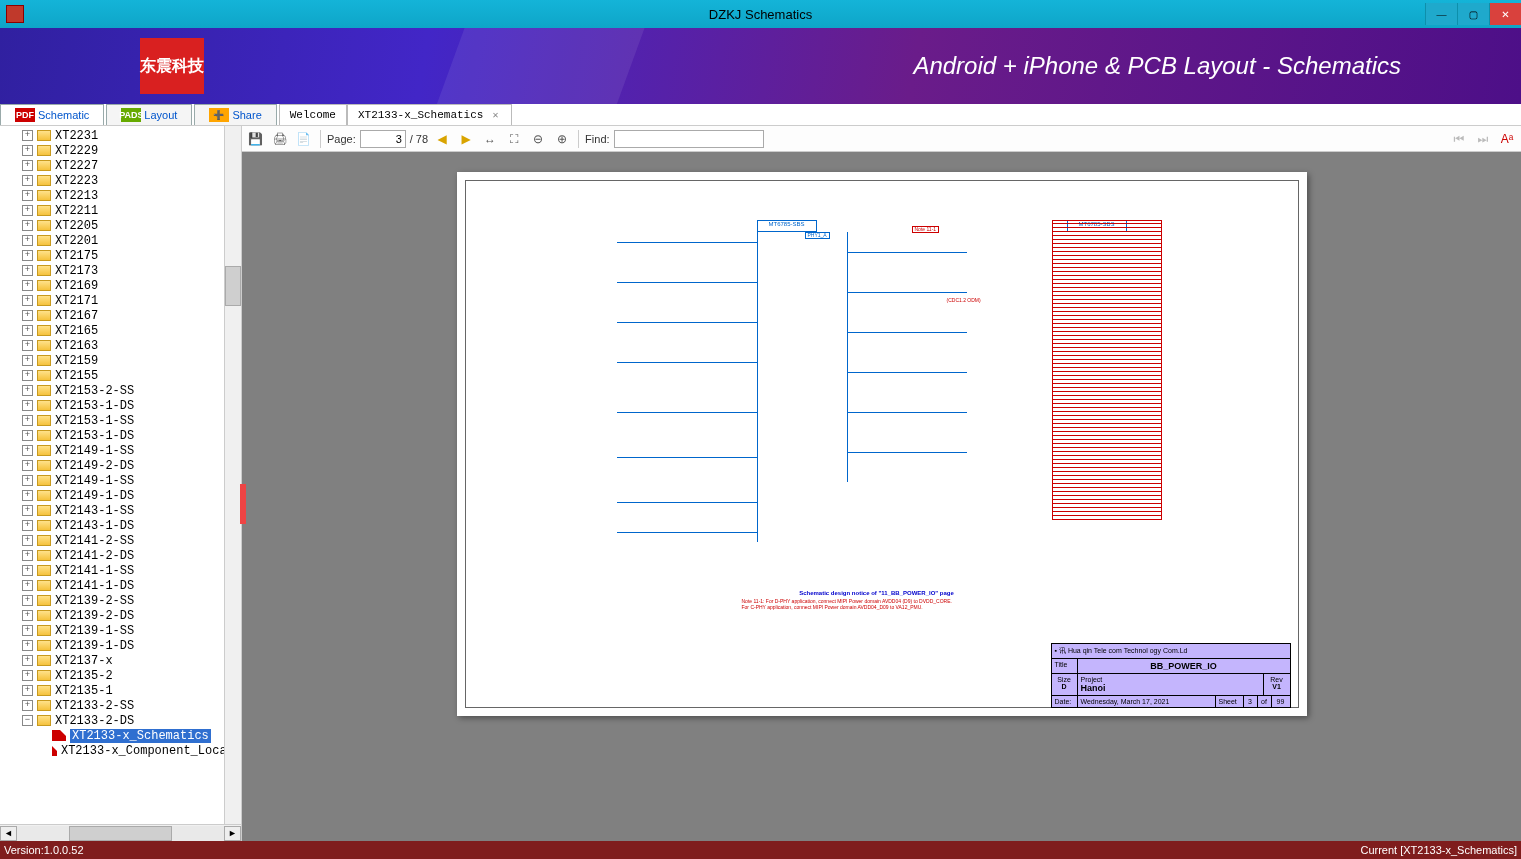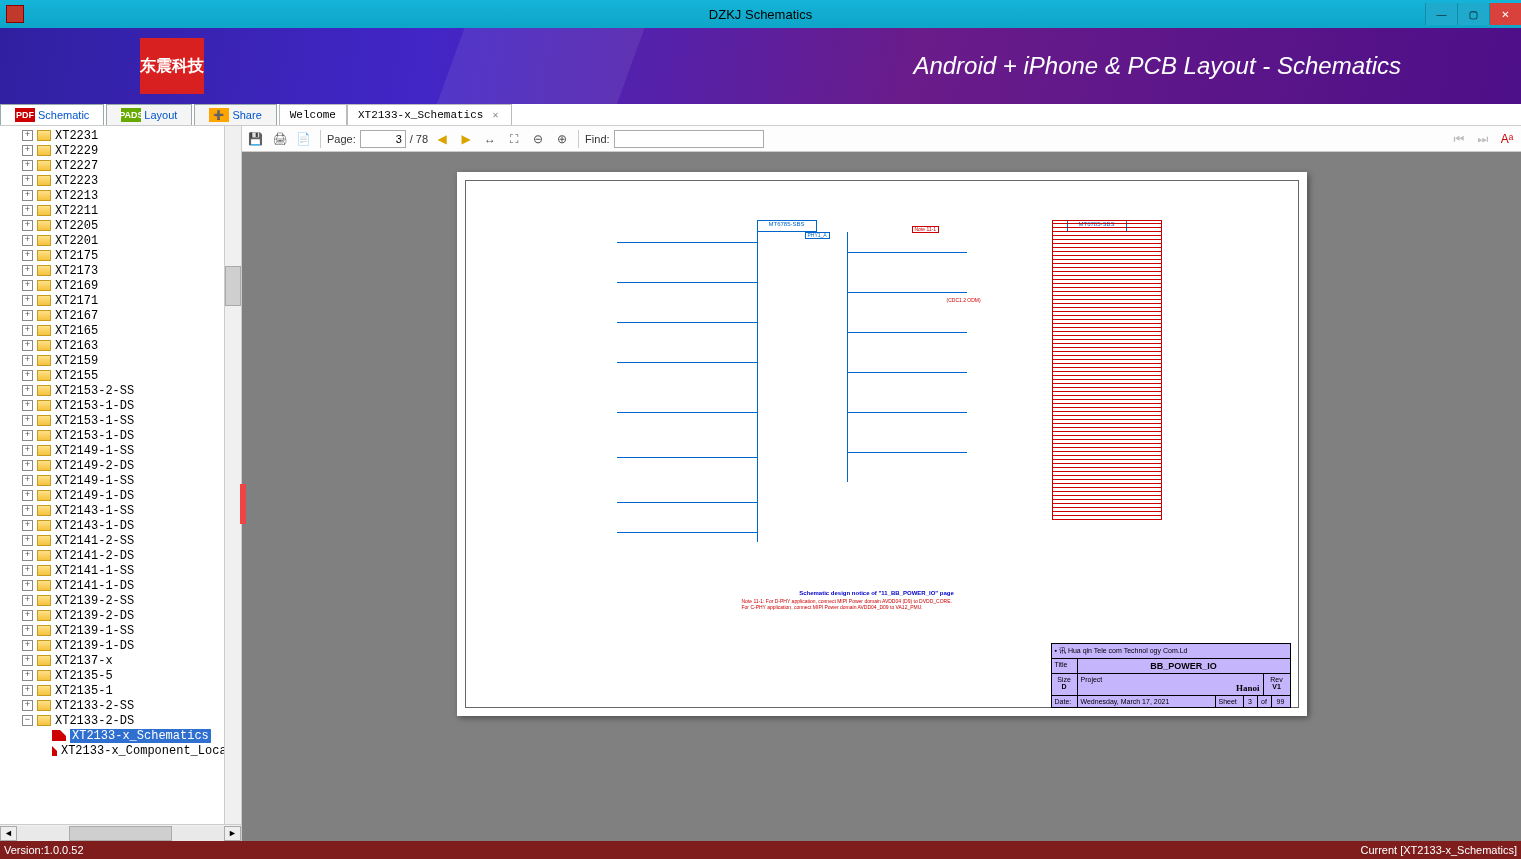--- a/index.html
+++ b/index.html
@@ -308,21 +308,21 @@
             <span class="lbl">XT2139-1-DS</span>
           </div>
           <div class="tree-item">
             <span class="tree-exp">+</span>
             <span class="tree-fold"></span>
             <span class="lbl">XT2137-x</span>
           </div>
           <div class="tree-item">
             <span class="tree-exp">+</span>
             <span class="tree-fold"></span>
-            <span class="lbl">XT2135-5</span>
+            <span class="lbl">XT2135-2</span>
           </div>
           <div class="tree-item">
             <span class="tree-exp">+</span>
             <span class="tree-fold"></span>
             <span class="lbl">XT2135-1</span>
           </div>
           <div class="tree-item">
             <span class="tree-exp">+</span>
             <span class="tree-fold"></span>
             <span class="lbl">XT2133-2-SS</span>
@@ -505,21 +505,21 @@
             <div class="cell" style="width:26px;" data-bind="schematic.titleblock.title_label">Title</div>
             <div class="cell bold" style="flex:1; text-align:center;" data-bind="schematic.titleblock.title">BB_POWER_IO</div>
           </div>
           <div class="row">
             <div class="cell" style="width:26px; text-align:center;">
               <div data-bind="schematic.titleblock.size_label">Size</div>
               <div data-bind="schematic.titleblock.size" style="font-weight:bold;">D</div>
             </div>
             <div class="cell" style="flex:1;">
               <div data-bind="schematic.titleblock.project_label">Project</div>
-              <div class="bold" style="text-align:right;font-family:Liberation Serif, serif;" data-bind="schematic.titleblock.project">Hanoi</div>
+              <div class="bold" style="text-align:left;" data-bind="schematic.titleblock.project">Hanoi</div>
             </div>
             <div class="cell" style="width:26px; text-align:center;">
               <div data-bind="schematic.titleblock.rev_label">Rev</div>
               <div data-bind="schematic.titleblock.rev" style="font-weight:bold;">V1</div>
             </div>
           </div>
           <div class="row">
             <div class="cell" style="width:26px;" data-bind="schematic.titleblock.date_label">Date:</div>
             <div class="cell" style="flex:1.4;" data-bind="schematic.titleblock.date">Wednesday, March 17, 2021</div>
             <div class="cell" style="width:28px;" data-bind="schematic.titleblock.sheet_label">Sheet</div>

